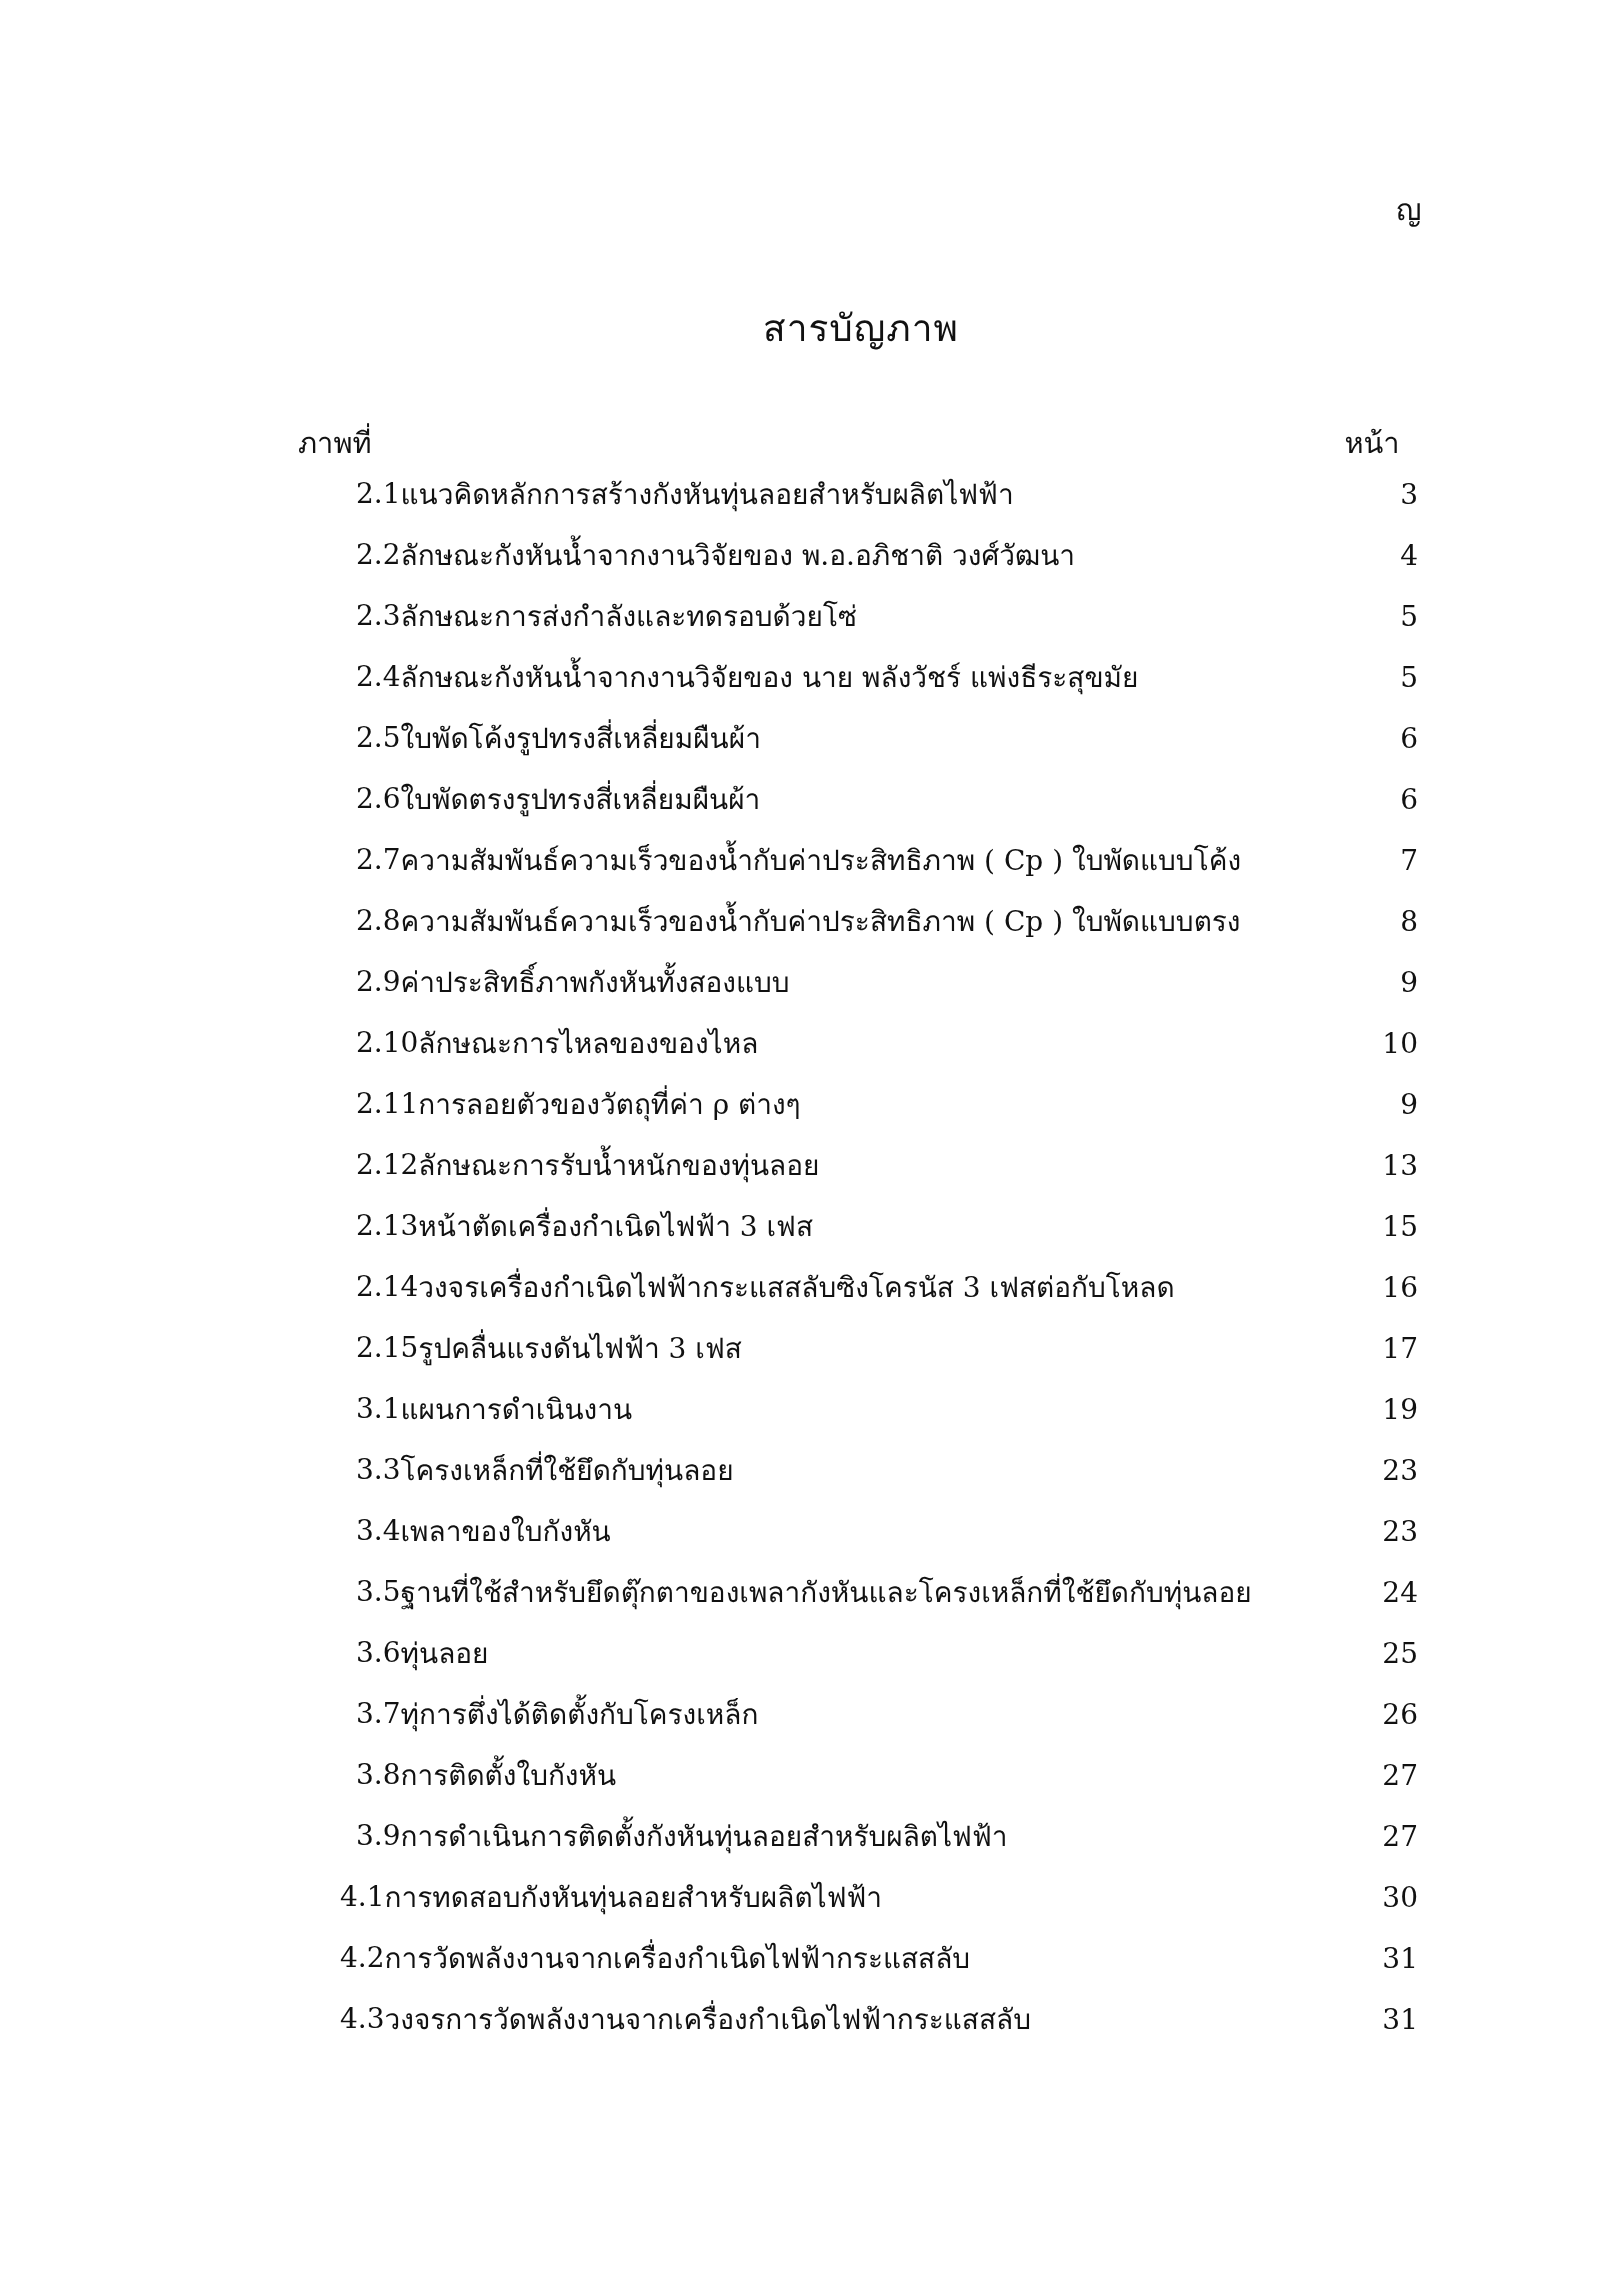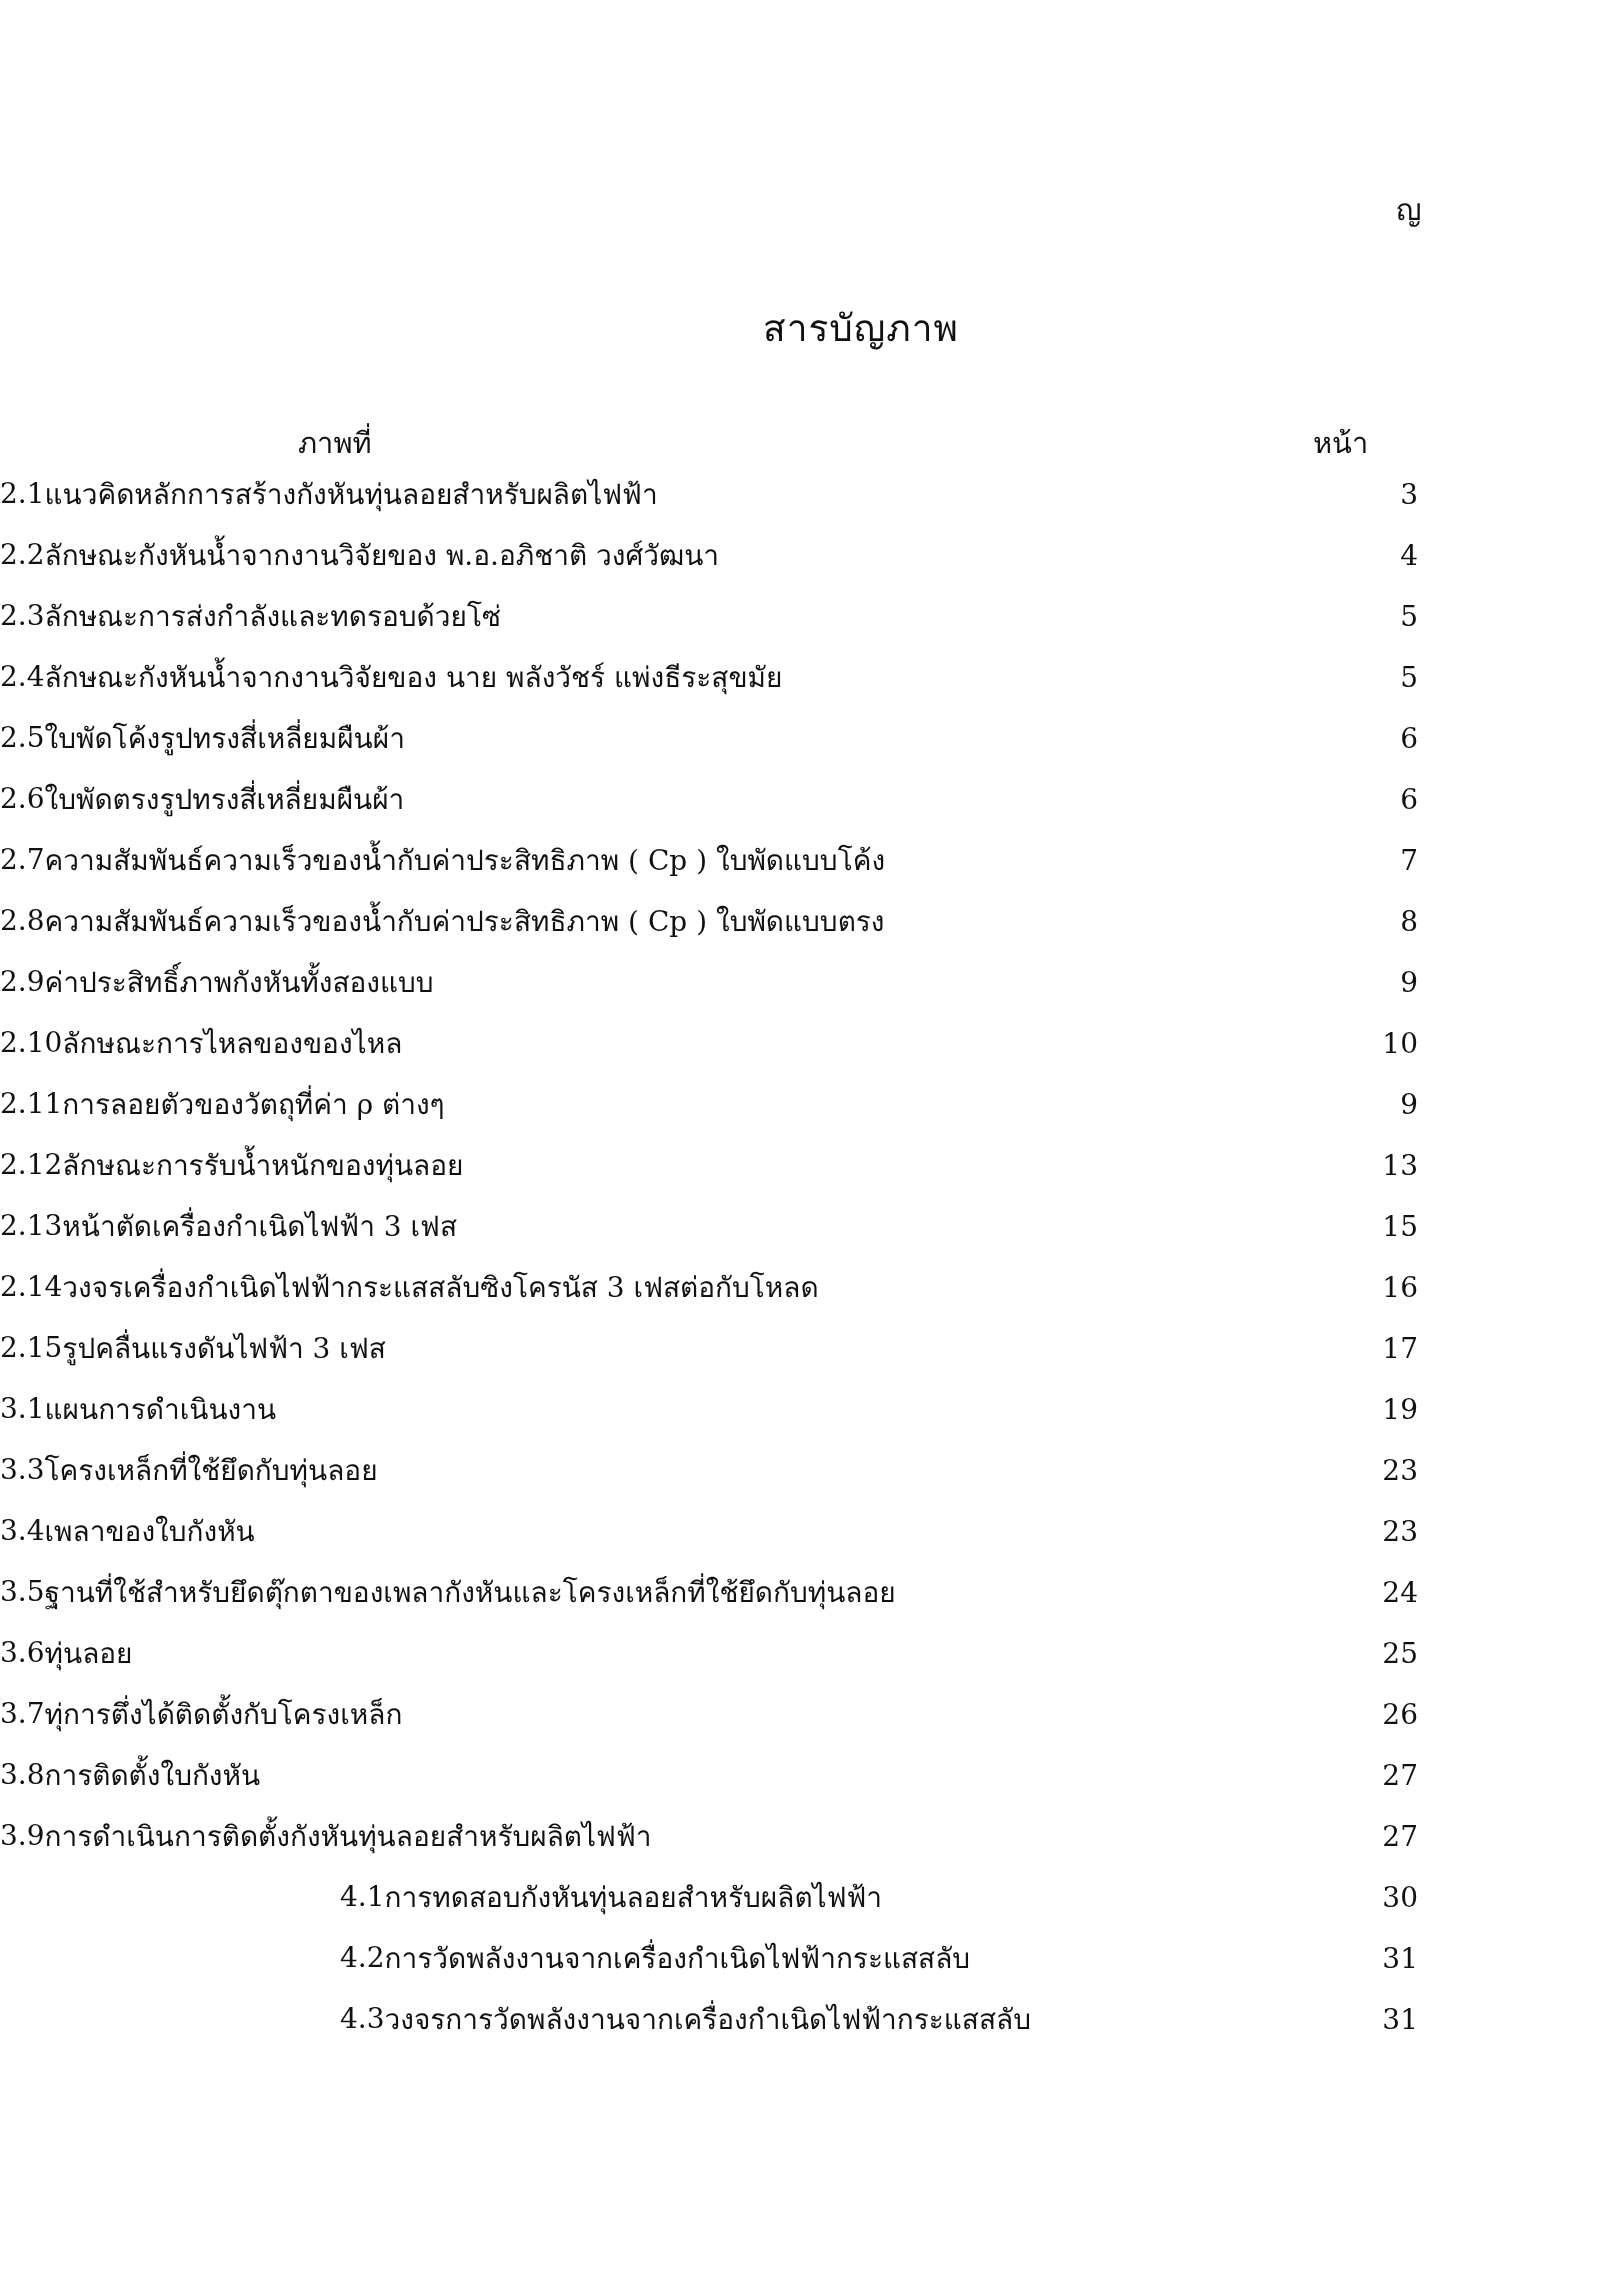--- a/index.html
+++ b/index.html
@@ -32,34 +32,35 @@
     position: absolute;
     top: 420px;
     left: 298px;
     font-size: 29px;
   }
   .col-head-right {
     position: absolute;
     top: 420px;
     left: 1313px;
     width: 118px;
-    text-align: left;
+    text-align: center;
     font-size: 29px;
   }
   .figures-list {
     position: absolute;
     top: 463px;
     left: 0;
     right: 0;
   }
   .row {
     position: relative;
     height: 61px;
     display: flex;
     align-items: center;
+    padding-left: 356px;
     font-size: 28px;
     white-space: nowrap;
   }
   .row .no {
     display: inline-block;
     min-width: 40px;
     flex: 0 0 auto;
   }
   .row .title {
     flex: 0 1 auto;

